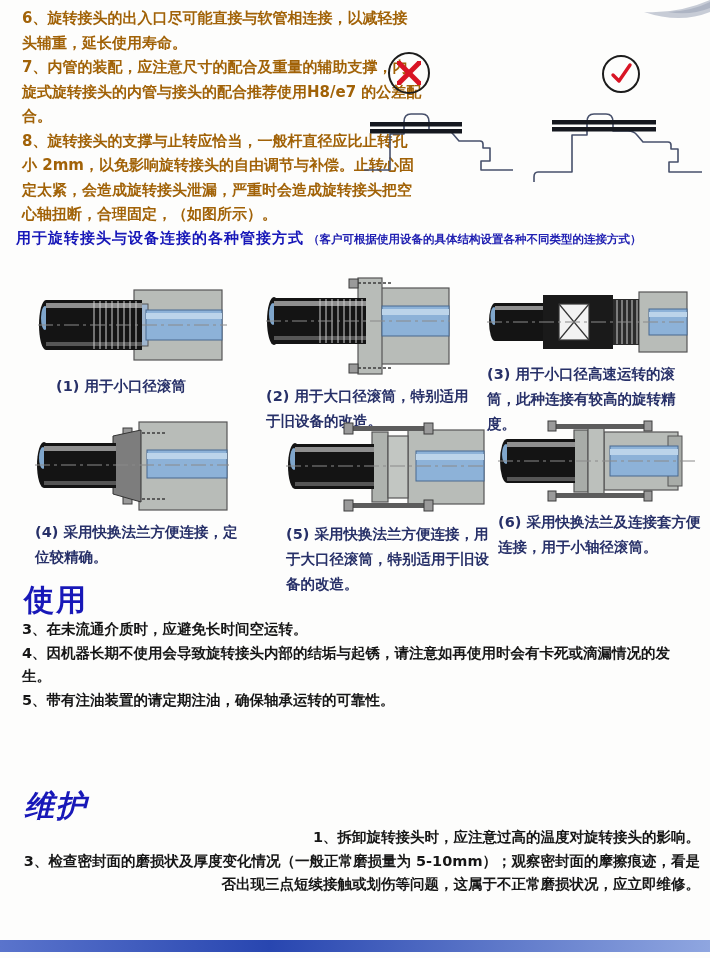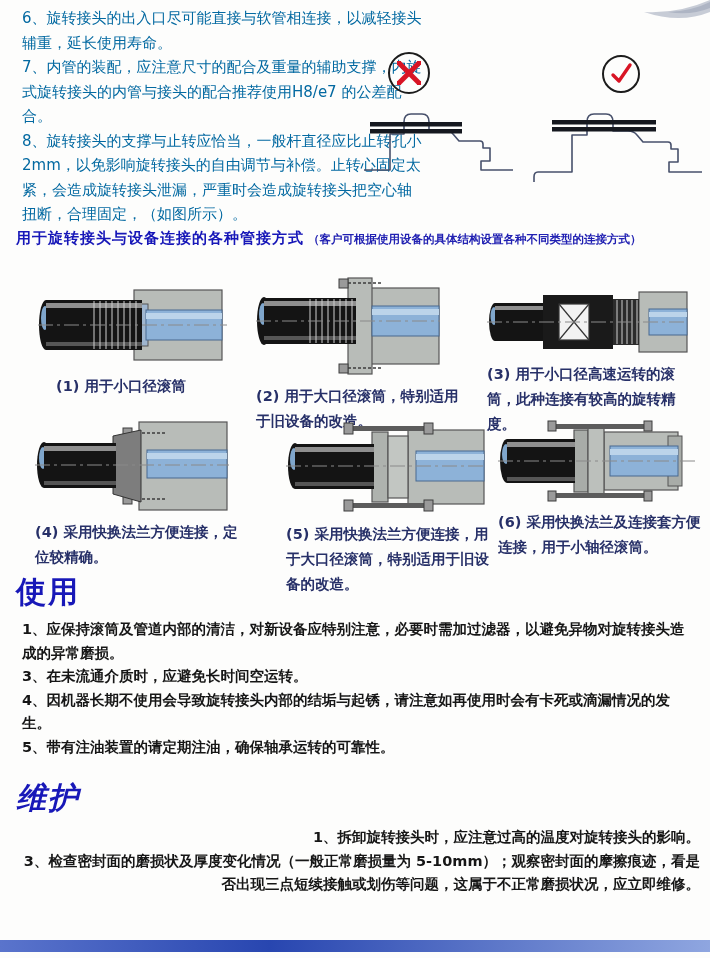--- a/index.html
+++ b/index.html
@@ -4,41 +4,41 @@
 <style>
   html,body{margin:0;padding:0;background:#e8e8e8;}
   .page{
     position:relative;width:710px;height:958px;margin:0 auto;
     background:#fdfdfc;overflow:hidden;
     font-family:"DejaVu Sans","Liberation Sans",sans-serif;
     color:#1c1c1c;
   }
   
   .notes{position:absolute;left:22px;top:6px;width:400px;
-    font-size:15px;line-height:24.5px;font-weight:400;color:#0369a1;}
+    font-size:15px;line-height:24.5px;font-weight:700;color:#a16207;}
   .notes p{margin:0;}
   
   .mark-circle{position:absolute;border:2.5px solid #1c1c1c;border-radius:50%;
     display:flex;align-items:center;justify-content:center;background:transparent;}
   .mark-wrong{left:388px;top:52px;width:38px;height:38px;}
   .mark-right{left:602px;top:55px;width:34px;height:34px;}
   .bracket{position:absolute;}
   .bracket-wrong{left:364px;top:104px;}
   .bracket-right{left:530px;top:102px;}
   
   .conn-title{position:absolute;left:16px;top:228px;white-space:nowrap;}
   .conn-title .main{font-size:15px;font-weight:bold;color:#1717b8;letter-spacing:1px;}
   .conn-title .sub{font-size:11.5px;font-weight:bold;color:#2121b2;margin-left:4px;}
   
   .cell{position:absolute;margin:0;}
   .cell svg{display:block;}
   .cap{margin:8px 0 0 0;font-size:14.5px;line-height:25px;font-weight:600;color:#273068;}
   .cap-indent{padding-left:18px;}
   
-  .sec-title{position:absolute;font-size:30px;font-weight:bold;color:#1818b8;letter-spacing:2px;margin:0;}
+  .sec-title{position:absolute;font-size:30px;font-weight:bold;color:#1818b8;letter-spacing:2px;margin:8px;}
   .items{position:absolute;left:22px;font-size:14.5px;line-height:23.5px;font-weight:600;color:#161616;}
   .items p{margin:0;}
   .usage-items{top:618px;width:676px;}
   .maint-items{top:826px;width:678px;text-align:right;}
   #usage-title{left:16px;top:572px;}
   #maint-title{left:16px;top:778px;font-style:italic;}
   
   .corner-swoosh{position:absolute;right:0;top:0;}
   .bottom-bar{position:absolute;left:0;right:0;bottom:6px;height:12px;
     background:linear-gradient(90deg,#5a74cc 0%,#2846b0 38%,#8fa6e0 100%);}
@@ -122,21 +122,21 @@
         <line x1="80" y1="17" x2="80" y2="65"></line>
           <line x1="86" y1="17" x2="86" y2="65"></line>
         <line x1="92" y1="17" x2="92" y2="65"></line>
           <line x1="98" y1="17" x2="98" y2="65"></line>
       </g>
       <line class="cl" x1="0" y1="41" x2="189" y2="41"></line>
     </svg>
     <figcaption class="cap cap-indent">(1) 用于小口径滚筒</figcaption>
   </figure>
 
-  <figure class="cell" style="left:256px;top:276px;width:205px">
+  <figure class="cell" style="left:266px;top:276px;width:205px">
     <svg width="185" height="100" viewBox="0 0 185 100">
       <rect class="blk" x="108" y="12" width="75" height="76"></rect>
       <rect class="blk" x="92" y="2" width="24" height="96"></rect>
       <rect class="bolt" x="83" y="3" width="9" height="9"></rect>
       <line class="stud" x1="92" y1="7" x2="126" y2="7"></line>
       <rect class="bolt" x="83" y="88" width="9" height="9"></rect>
       <line class="stud" x1="92" y1="92" x2="126" y2="92"></line>
       <rect class="bluepipe" x="116" y="30" width="67" height="30"></rect>
       <rect class="hl" x="116" y="33" width="67" height="6"></rect>
       <ellipse cx="8" cy="45" rx="7" ry="24" fill="#141414"></ellipse>
@@ -247,21 +247,20 @@
       <rect class="dk" x="9" y="19" width="68" height="44"></rect>
       <rect class="sheen" x="9" y="22" width="68" height="5"></rect>
       <rect class="sheen2" x="9" y="57" width="68" height="4"></rect>
       <line class="cl" x1="0" y1="41" x2="199" y2="41"></line>
     </svg>
     <figcaption class="cap">(6) 采用快换法兰及连接套方便连接，用于小轴径滚筒。</figcaption>
   </figure>
 
   <h2 class="sec-title" id="usage-title">使用</h2>
   <div class="items usage-items">
-    <p>1、应保持滚筒及管道内部的清洁，对新设备应特别注意，必要时需加过滤器，以避免异物对旋转接头造成的异常磨损。</p>
     <p>3、在未流通介质时，应避免长时间空运转。</p>
     <p>4、因机器长期不使用会导致旋转接头内部的结垢与起锈，请注意如再使用时会有卡死或滴漏情况的发生。</p>
     <p>5、带有注油装置的请定期注油，确保轴承运转的可靠性。</p>
   </div>
 
   <h2 class="sec-title" id="maint-title">维护</h2>
   <div class="items maint-items">
     <p>1、拆卸旋转接头时，应注意过高的温度对旋转接头的影响。</p>
     <p>3、检查密封面的磨损状及厚度变化情况（一般正常磨损量为 5-10mm）；观察密封面的摩擦痕迹，看是否出现三点短续接触或划伤等问题，这属于不正常磨损状况，应立即维修。</p>
   </div>

